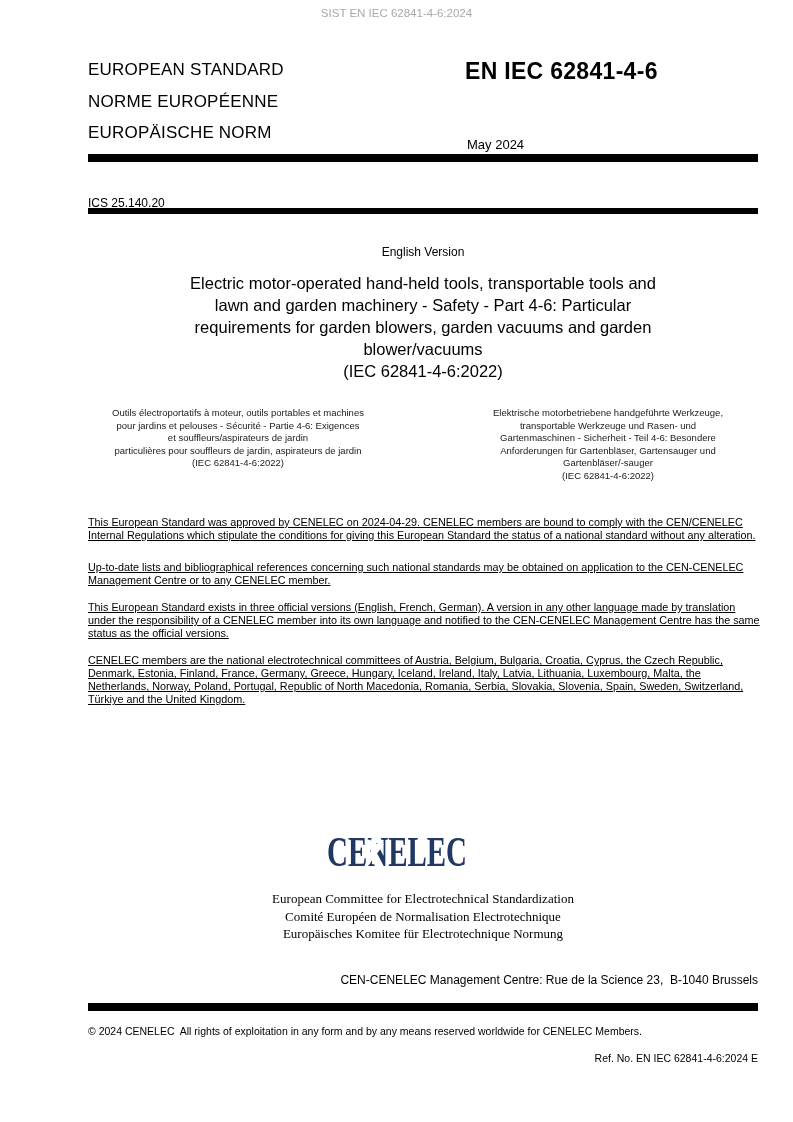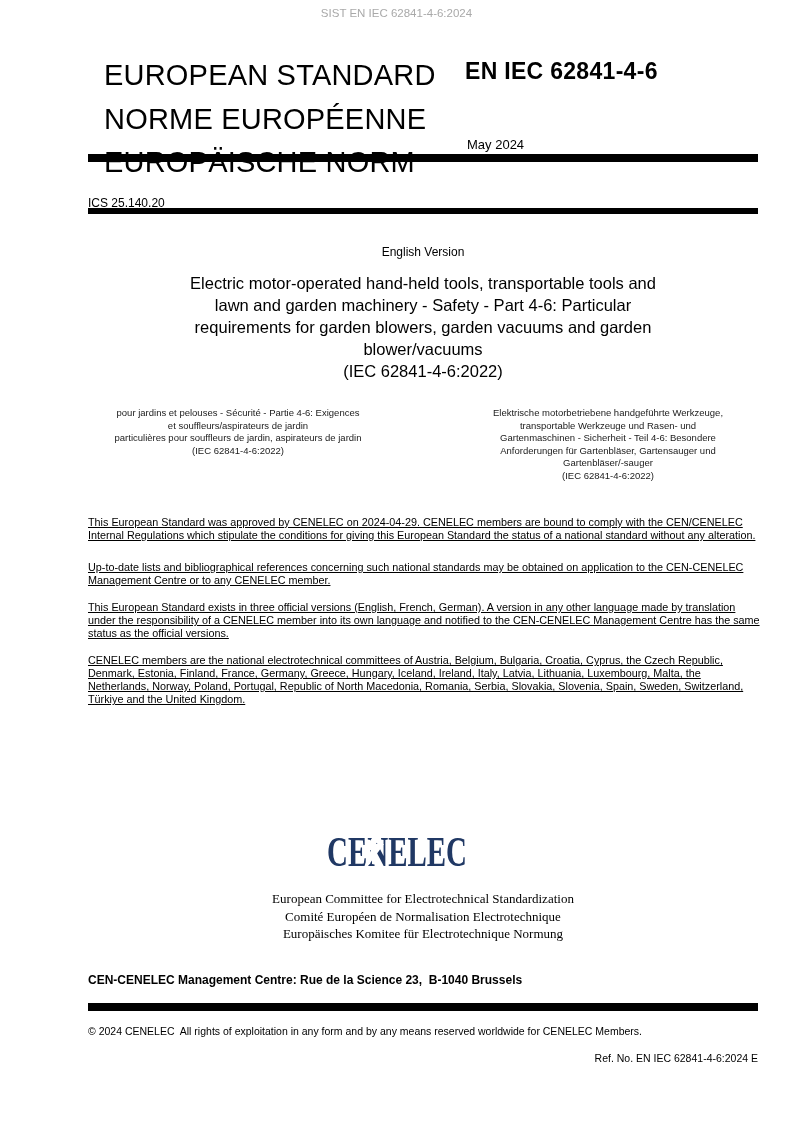--- a/index.html
+++ b/index.html
@@ -12,22 +12,22 @@
     font-family: "Liberation Sans", sans-serif;
     color: #000000;
     overflow: hidden;
     margin: 4px auto;
   }
   .watermark {
     position: absolute; top: 3px; left: 0; width: 100%;
     text-align: center; font-size: 11.5px; color: #a9a9a9;
   }
   .hdr-left {
-    position: absolute; left: 104px; top: 57px;
-    font-size: 29px; line-height: 1; letter-spacing: 0.2px;
+    position: absolute; left: 88px; top: 57px;
+    font-size: 17px; line-height: 1; letter-spacing: 0.2px;
   }
   .hdr-left div { margin-bottom: 14.5px; }
   .std-num {
     position: absolute; left: 465px; top: 56px;
     font-size: 23px; font-weight: bold; line-height: 1; letter-spacing: 0.3px;
   }
   .std-date { position: absolute; left: 467px; top: 133px; font-size: 13px; }
   .bar { position: absolute; left: 88px; width: 670px; background: #000; }
   .bar1 { top: 150px; height: 8px; }
   .bar2 { top: 204px; height: 6px; }
@@ -60,21 +60,21 @@
     font-weight: 700;
     font-size: 42px;
   }
   .committee {
     position: absolute; left: 88px; top: 886px; width: 670px;
     text-align: center; font-family: "Liberation Serif", serif;
     font-size: 13px; line-height: 17.5px;
   }
   .mgmt {
     position: absolute; left: 88px; top: 969px; width: 670px;
-    text-align: left; font-size: 12px; font-weight: bold; white-space: pre-wrap;
+    text-align: right; font-size: 12px; font-weight: normal; white-space: pre-wrap;
   }
   .copyright {
     position: absolute; left: 88px; top: 1021px; width: 672px;
     font-size: 10.5px; white-space: pre-wrap;
   }
   .refno {
     position: absolute; left: 88px; top: 1048px; width: 670px;
     text-align: right; font-size: 10.5px;
   }
 </style>
@@ -105,20 +105,21 @@
   <div class="title-en">
     <div>Electric motor-operated hand-held tools, transportable tools and</div>
     <div>lawn and garden machinery - Safety - Part 4-6: Particular</div>
     <div>requirements for garden blowers, garden vacuums and garden</div>
     <div>blower/vacuums</div>
     <div>(IEC 62841-4-6:2022)</div>
   </div>
 
   <div class="bilingual">
     <div class="col">
+      <div>Outils électroportatifs à moteur, outils portables et machines</div>
       <div>pour jardins et pelouses - Sécurité - Partie 4-6: Exigences</div>
       <div>et souffleurs/aspirateurs de jardin</div>
       <div>particulières pour souffleurs de jardin, aspirateurs de jardin</div>
       <div>(IEC 62841-4-6:2022)</div>
     </div>
     <div class="col">
       <div>Elektrische motorbetriebene handgeführte Werkzeuge,</div>
       <div>transportable Werkzeuge und Rasen- und</div>
       <div>Gartenmaschinen - Sicherheit - Teil 4-6: Besondere</div>
       <div>Anforderungen für Gartenbläser, Gartensauger und</div>

